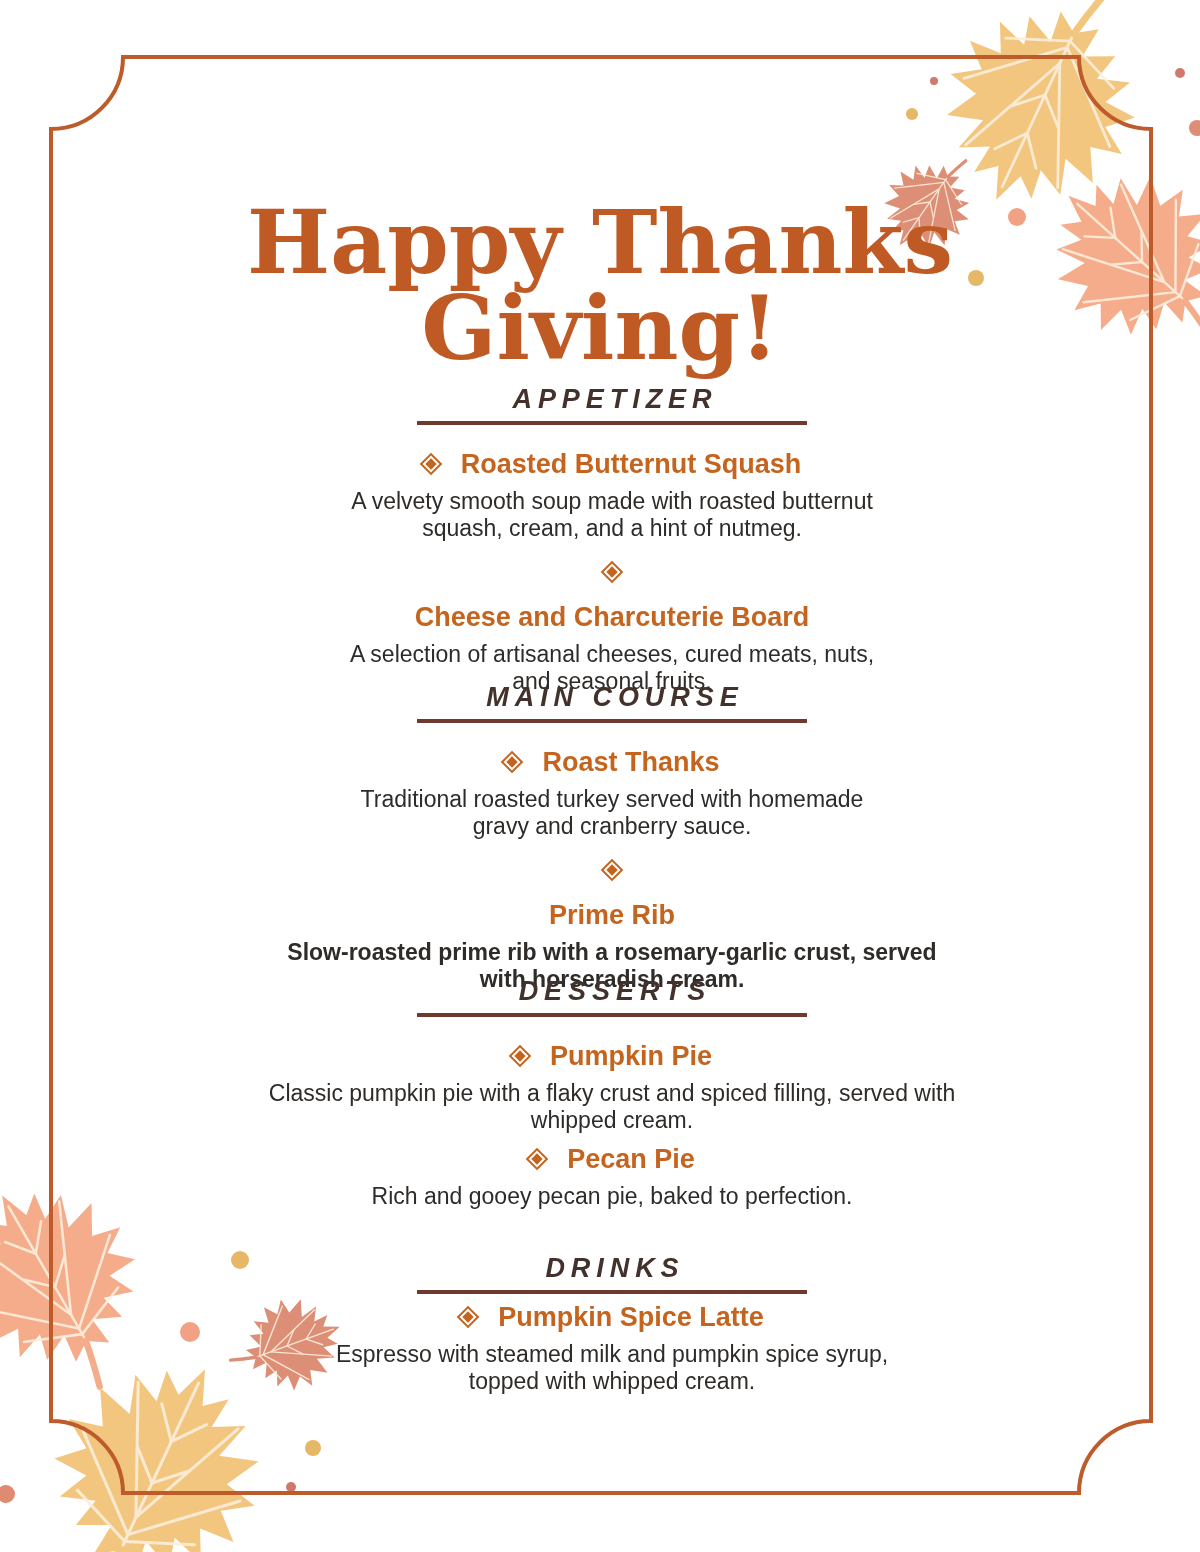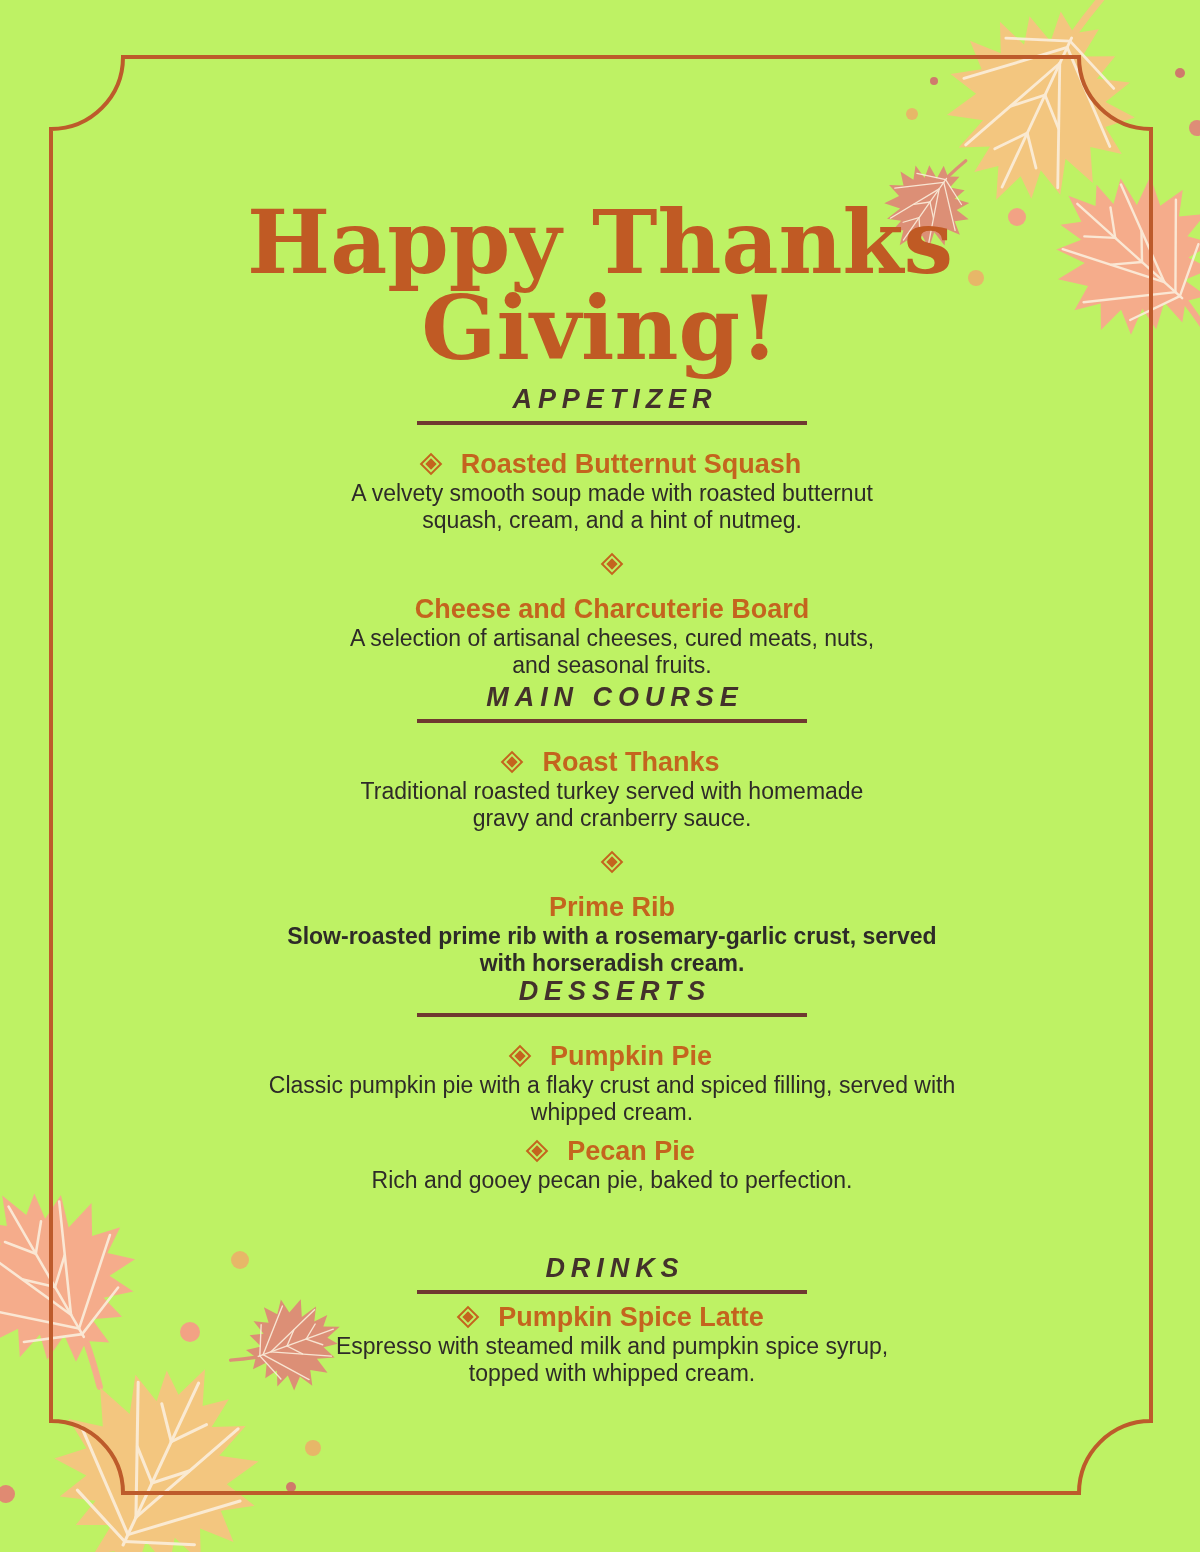--- a/index.html
+++ b/index.html
@@ -1,20 +1,20 @@
 <!DOCTYPE html>
 <html><head>
 <meta charset="utf-8">
 <style>
   html,body{margin:0;padding:0;background:#FCEDDA;}
   .page{
     position:relative;
     width:1200px;
     height:1552px;
-    background:#bef264;
+    background:#ffffff;
     overflow:hidden;
     font-family:"Liberation Sans", sans-serif;
   }
   .decor-svg{position:absolute;left:0;top:0;z-index:1;display:block;}
   .content{position:absolute;left:0;top:0;width:100%;height:100%;z-index:2;}
 
   .menu-title{
     position:absolute;top:140px;left:0;width:100%;
     text-align:center;
     font-family:"DejaVu Serif","Liberation Serif",serif;
@@ -47,21 +47,21 @@
   .item-title.gap10{margin-top:10px;}
   .item-title.gap12{margin-top:8px;}
 
   .diamond{
     width:12px;height:12px;border:2.5px solid #C4641E;
     transform:rotate(45deg);position:relative;flex:0 0 auto;
   }
   .diamond::after{content:"";position:absolute;inset:2px;background:#C4641E;}
 
   .item-desc{
-    margin:1px auto 0;
+    margin:9px auto 0;
     font-size:23px;line-height:27px;
     color:#2E2B28;
   }
   .w580{max-width:580px;} .w540{max-width:540px;} .w560{max-width:560px;}
   .w650{max-width:650px;font-weight:bold;} .w715{max-width:715px;} .w700{max-width:700px;}
   .w615{max-width:615px;}
 </style>
 </head>
 <body>
 

